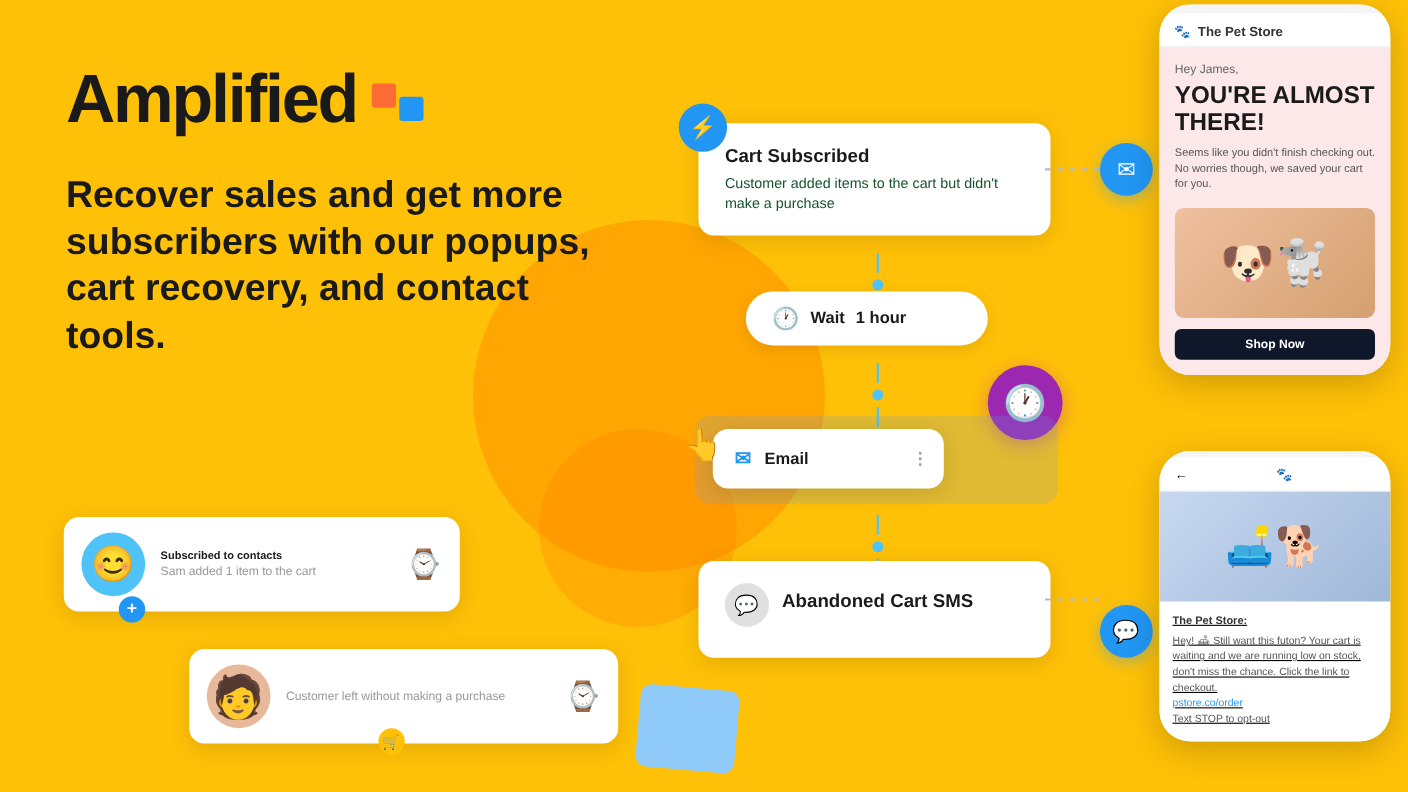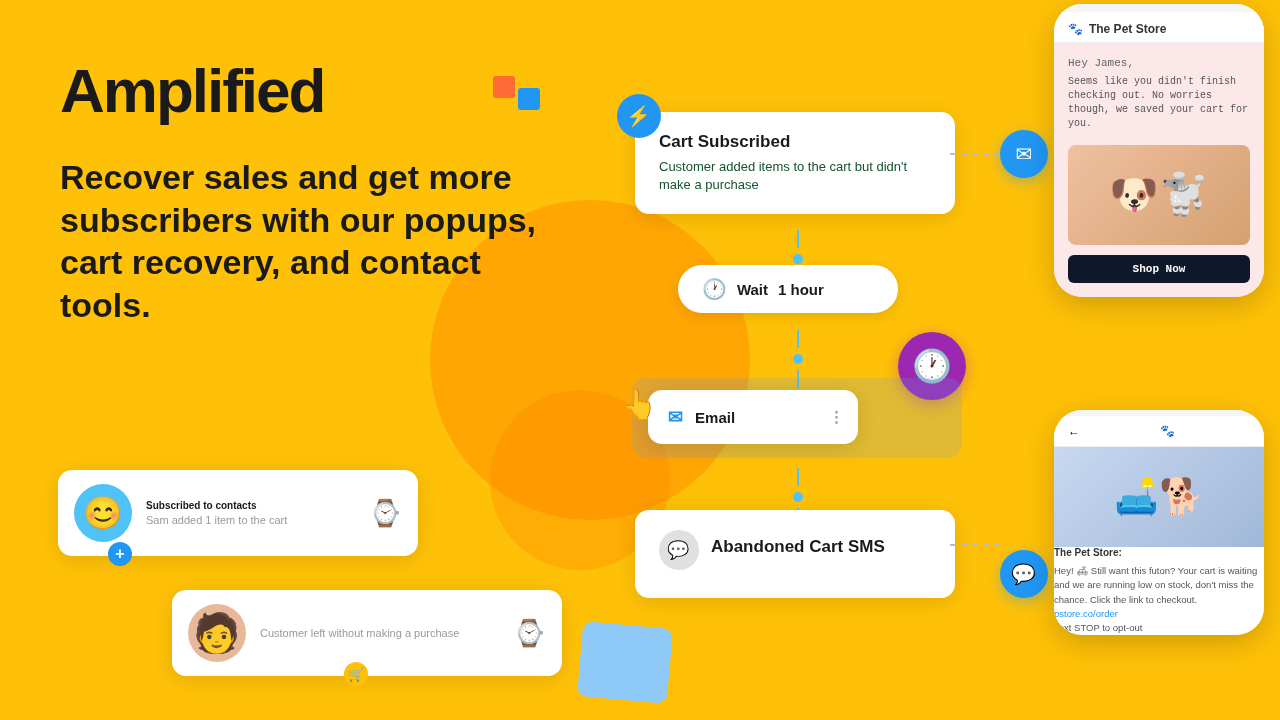--- a/index.html
+++ b/index.html
@@ -18,21 +18,20 @@
       left: 60px;
       top: 55px;
       width: 480px;
     }
 
     .logo-area {
       display: flex;
       align-items: center;
       gap: 14px;
       margin-bottom: 30px;
-      justify-content: space-between;
     }
 
     .logo-text {
       font-size: 62px;
       font-weight: 800;
       color: #1a1a1a;
       letter-spacing: -2px;
     }
 
     .logo-icon {
@@ -204,21 +203,20 @@
       align-items: center;
       gap: 6px;
       font-size: 12px;
       font-weight: 600;
       color: #333;
     }
 
     .top-phone-body {
       background: #fce8e8;
       padding: 14px;
-      font-family: Liberation Mono, monospace;
     }
 
     .hey-text {
       font-size: 11px;
       color: #666;
       margin-bottom: 6px;
     }
 
     .almost-there {
       font-size: 22px;
@@ -277,21 +275,23 @@
       height: 100px;
       background: linear-gradient(135deg, #c8d8f0, #a0b8d8);
       display: flex;
       align-items: center;
       justify-content: center;
       font-size: 36px;
       overflow: hidden;
     }
 
     .sms-chat {
-      background: #fff;
+      padding: 12px;
+      background: #fff;
+      text-decoration: underline;
     }
 
     .sms-sender {
       font-size: 10px;
       font-weight: 700;
       color: #333;
       margin-bottom: 6px;
     }
 
     .sms-text {
@@ -542,20 +542,21 @@
 
     <div style="height:8px; background:#f5f5f5;"></div>
 
     <div class="top-phone-header">
       <span>🐾</span>
       <span>The Pet Store</span>
     </div>
 
     <div class="top-phone-body">
       <div class="hey-text">Hey James,</div>
+      <div class="almost-there">YOU'RE ALMOST THERE!</div>
       <div class="checkout-desc">Seems like you didn't finish checking out. No worries though, we saved your cart for you.</div>
 
       <div class="dog-photo">
         🐶🐩
       </div>
       <div class="shop-btn">Shop Now</div>
     </div>
   </div>
 </div>
 

